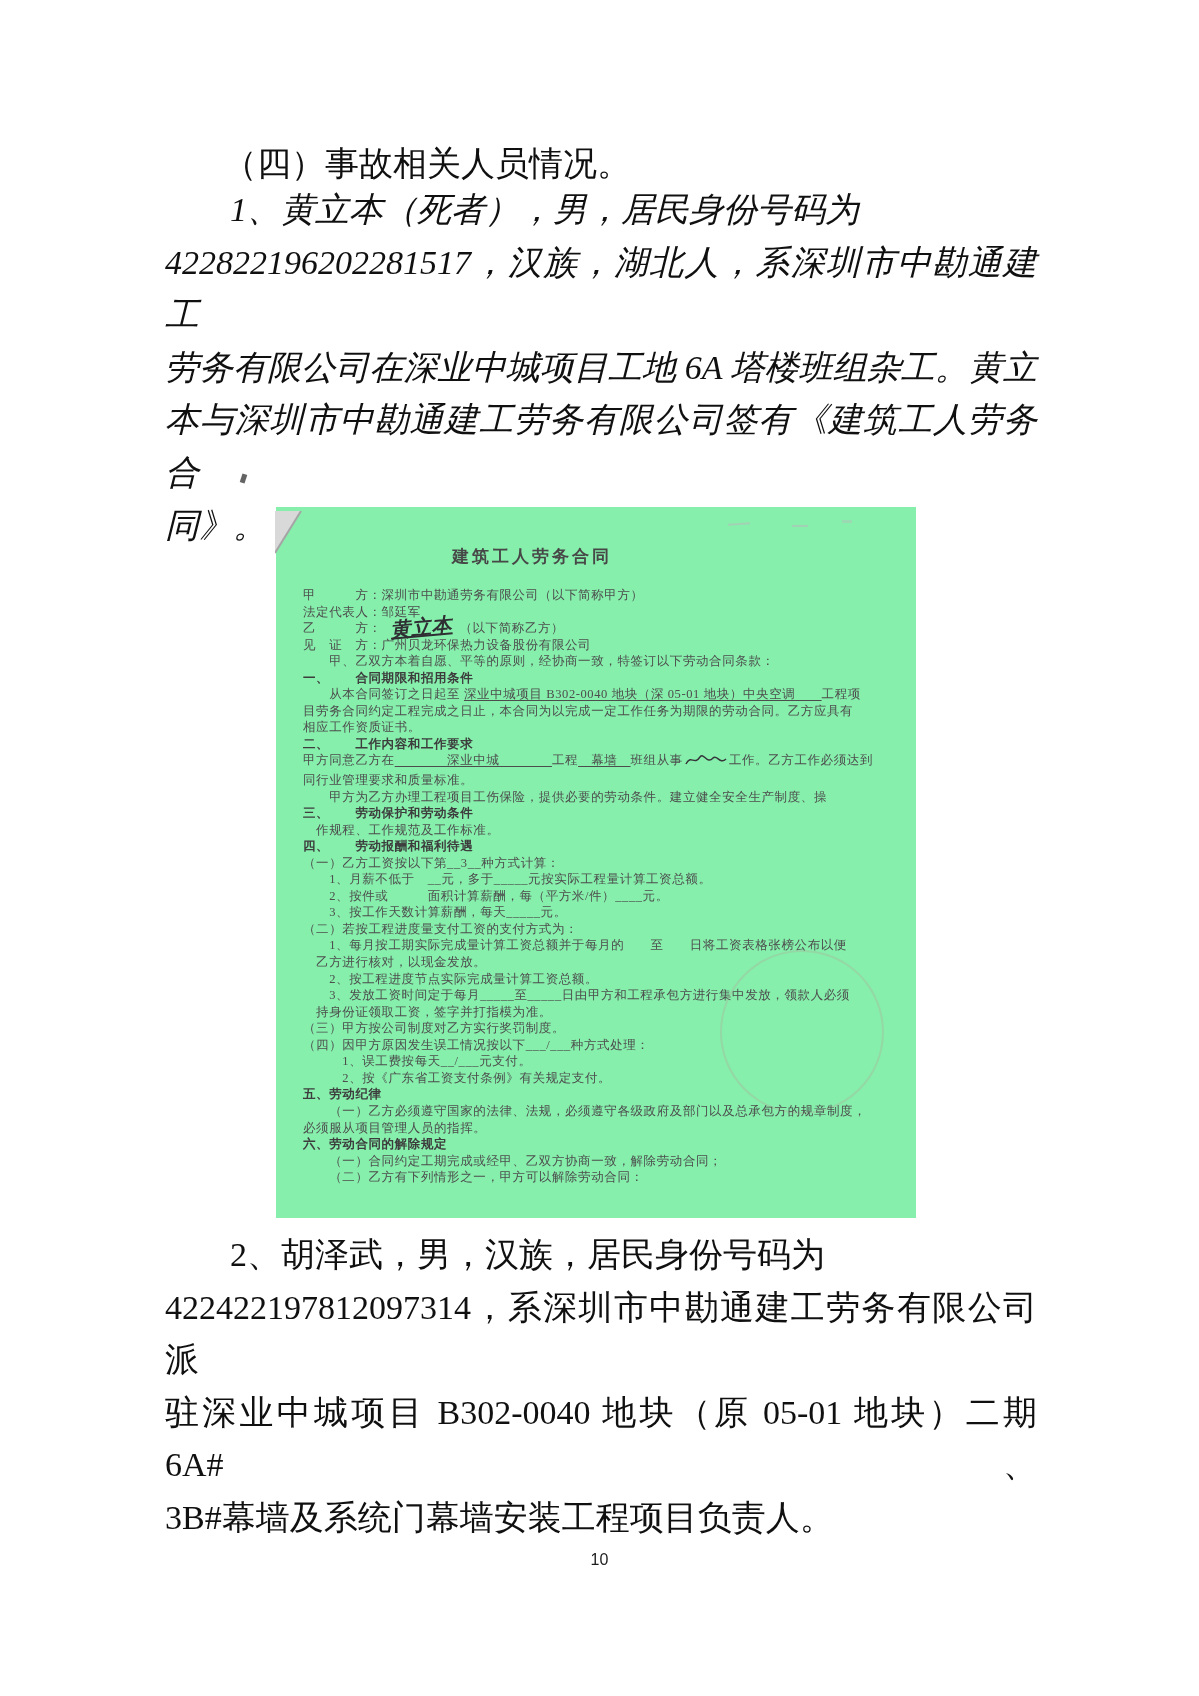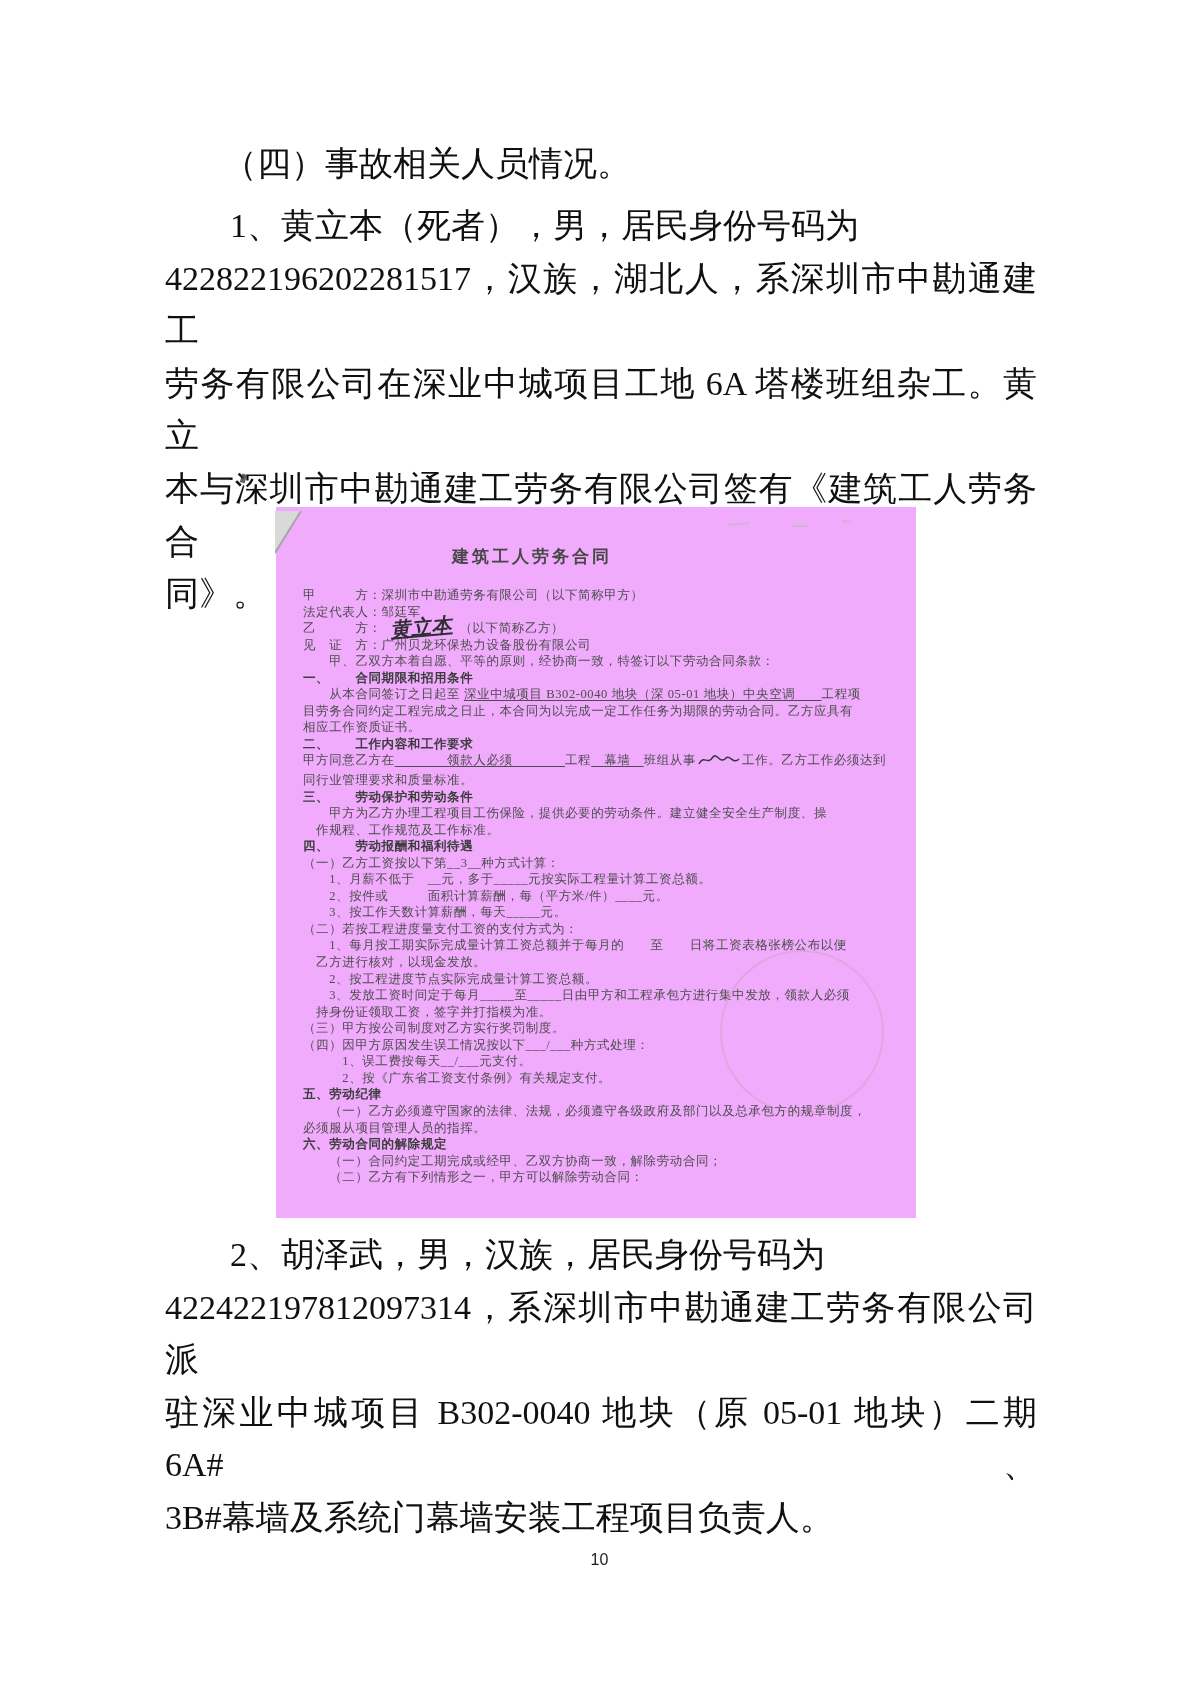--- a/index.html
+++ b/index.html
@@ -5,21 +5,21 @@
   html,body{margin:0;padding:0;background:#ffffff;}
   body{width:1199px;height:1696px;position:relative;overflow:hidden;
        font-family:"Liberation Serif","DejaVu Serif",serif;color:#101010;}
   
   .doc-block{position:absolute;left:165px;width:872px;font-size:34px;line-height:52.6px;}
   .doc-line{white-space:pre-wrap;}
   .jl{text-align:justify;text-align-last:justify;}
   .indent1{padding-left:65px;}
   #heading{position:absolute;left:223px;top:138px;font-size:34px;line-height:52px;white-space:pre;}
   
-  #scan{position:absolute;left:276px;top:507px;width:640px;height:711px;background:#f0abfc;}
+  #scan{position:absolute;left:276px;top:507px;width:640px;height:711px;background:#86efac;}
   #scan .title{position:absolute;left:176px;top:38px;font-size:17px;font-weight:bold;
                letter-spacing:3px;color:#474747;}
   #scan .smudge{position:absolute;background:#b9b9b9;opacity:.55;}
   #ctext{position:absolute;left:27px;top:80px;width:600px;font-size:12.5px;
          letter-spacing:.6px;line-height:16.55px;color:#4d4d4d;}
   .cl{white-space:pre-wrap;min-height:16.55px;}
   .b{font-weight:bold;color:#3d3d3d;}
   .u{text-decoration:underline;text-underline-offset:2px;}
   .sig{display:inline-block;font-size:20px;font-style:italic;font-weight:bold;
        color:#2e2e33;transform:rotate(-5deg) translateY(2px);margin:0 8px;
@@ -31,21 +31,21 @@
   #stray-mark{position:absolute;left:241px;top:474px;width:5px;height:9px;background:#3c3c3c;
               transform:rotate(18deg);opacity:.8;}
   #page-num{position:absolute;left:0;top:1551px;width:100%;text-align:center;
             font-family:"Liberation Sans","DejaVu Sans",sans-serif;font-size:16px;color:#1c1c1c;}
 </style>
 </head>
 <body>
 
 <div id="heading">（四）事故相关人员情况。</div>
 
-<div class="doc-block" style="top:200px;">
+<div class="doc-block" style="top:184px;font-style:italic;">
   <div class="doc-line indent1">1、黄立本（死者），男，居民身份号码为</div>
   <div class="doc-line jl">422822196202281517，汉族，湖北人，系深圳市中勘通建工</div>
   <div class="doc-line jl">劳务有限公司在深业中城项目工地 6A 塔楼班组杂工。黄立</div>
   <div class="doc-line jl">本与深圳市中勘通建工劳务有限公司签有《建筑工人劳务合</div>
   <div class="doc-line">同》。</div>
 </div>
 
 <div id="scan">
   <svg id="fold" width="30" height="44">
     <polygon points="0,0 26,0 0,42" fill="#d9d9d9"></polygon>
@@ -62,26 +62,26 @@
     <div class="cl">甲　　　方：深圳市中勘通劳务有限公司（以下简称甲方）</div>
     <div class="cl">法定代表人：邹廷军</div>
     <div class="cl"><span>乙　　　方：</span><span class="sig">黄立本</span><span>（以下简称乙方）</span></div>
     <div class="cl">见　证　方：广州贝龙环保热力设备股份有限公司</div>
     <div class="cl">　　甲、乙双方本着自愿、平等的原则，经协商一致，特签订以下劳动合同条款：</div>
     <div class="cl b">一、　　合同期限和招用条件</div>
     <div class="cl"><span>　　从本合同签订之日起至 </span><span class="u">深业中城项目 B302-0040 地块（深 05-01 地块）中央空调　　</span><span>工程项</span></div>
     <div class="cl">目劳务合同约定工程完成之日止，本合同为以完成一定工作任务为期限的劳动合同。乙方应具有</div>
     <div class="cl">相应工作资质证书。</div>
     <div class="cl b">二、　　工作内容和工作要求</div>
-    <div class="cl"><span>甲方同意乙方在</span><span class="u">　　　　领款人必须　　　　</span><span>工程</span><span class="u">　幕墙　</span><span>班组从事</span><span class="u scribble-wrap"><svg width="46" height="14">
+    <div class="cl"><span>甲方同意乙方在</span><span class="u">　　　　深业中城　　　　</span><span>工程</span><span class="u">　幕墙　</span><span>班组从事</span><span class="u scribble-wrap"><svg width="46" height="14">
             <path d="M3,11 C8,1 11,13 17,4 C21,-1 24,12 30,5 C34,1 37,12 43,6" fill="none" stroke="#35353a" stroke-width="1.5"></path>
           </svg></span><span>工作。乙方工作必须达到</span></div>
     <div class="cl">同行业管理要求和质量标准。</div>
+    <div class="cl">　　甲方为乙方办理工程项目工伤保险，提供必要的劳动条件。建立健全安全生产制度、操</div>
     <div class="cl b">三、　　劳动保护和劳动条件</div>
-    <div class="cl">　　甲方为乙方办理工程项目工伤保险，提供必要的劳动条件。建立健全安全生产制度、操</div>
     <div class="cl">　作规程、工作规范及工作标准。</div>
     <div class="cl b">四、　　劳动报酬和福利待遇</div>
     <div class="cl">（一）乙方工资按以下第__3__种方式计算：</div>
     <div class="cl">　　1、月薪不低于　__元，多于_____元按实际工程量计算工资总额。</div>
     <div class="cl">　　2、按件或　　　面积计算薪酬，每（平方米/件）____元。</div>
     <div class="cl">　　3、按工作天数计算薪酬，每天_____元。</div>
     <div class="cl">（二）若按工程进度量支付工资的支付方式为：</div>
     <div class="cl">　　1、每月按工期实际完成量计算工资总额并于每月的　　至　　日将工资表格张榜公布以便</div>
     <div class="cl">　乙方进行核对，以现金发放。</div>
     <div class="cl">　　2、按工程进度节点实际完成量计算工资总额。</div>

